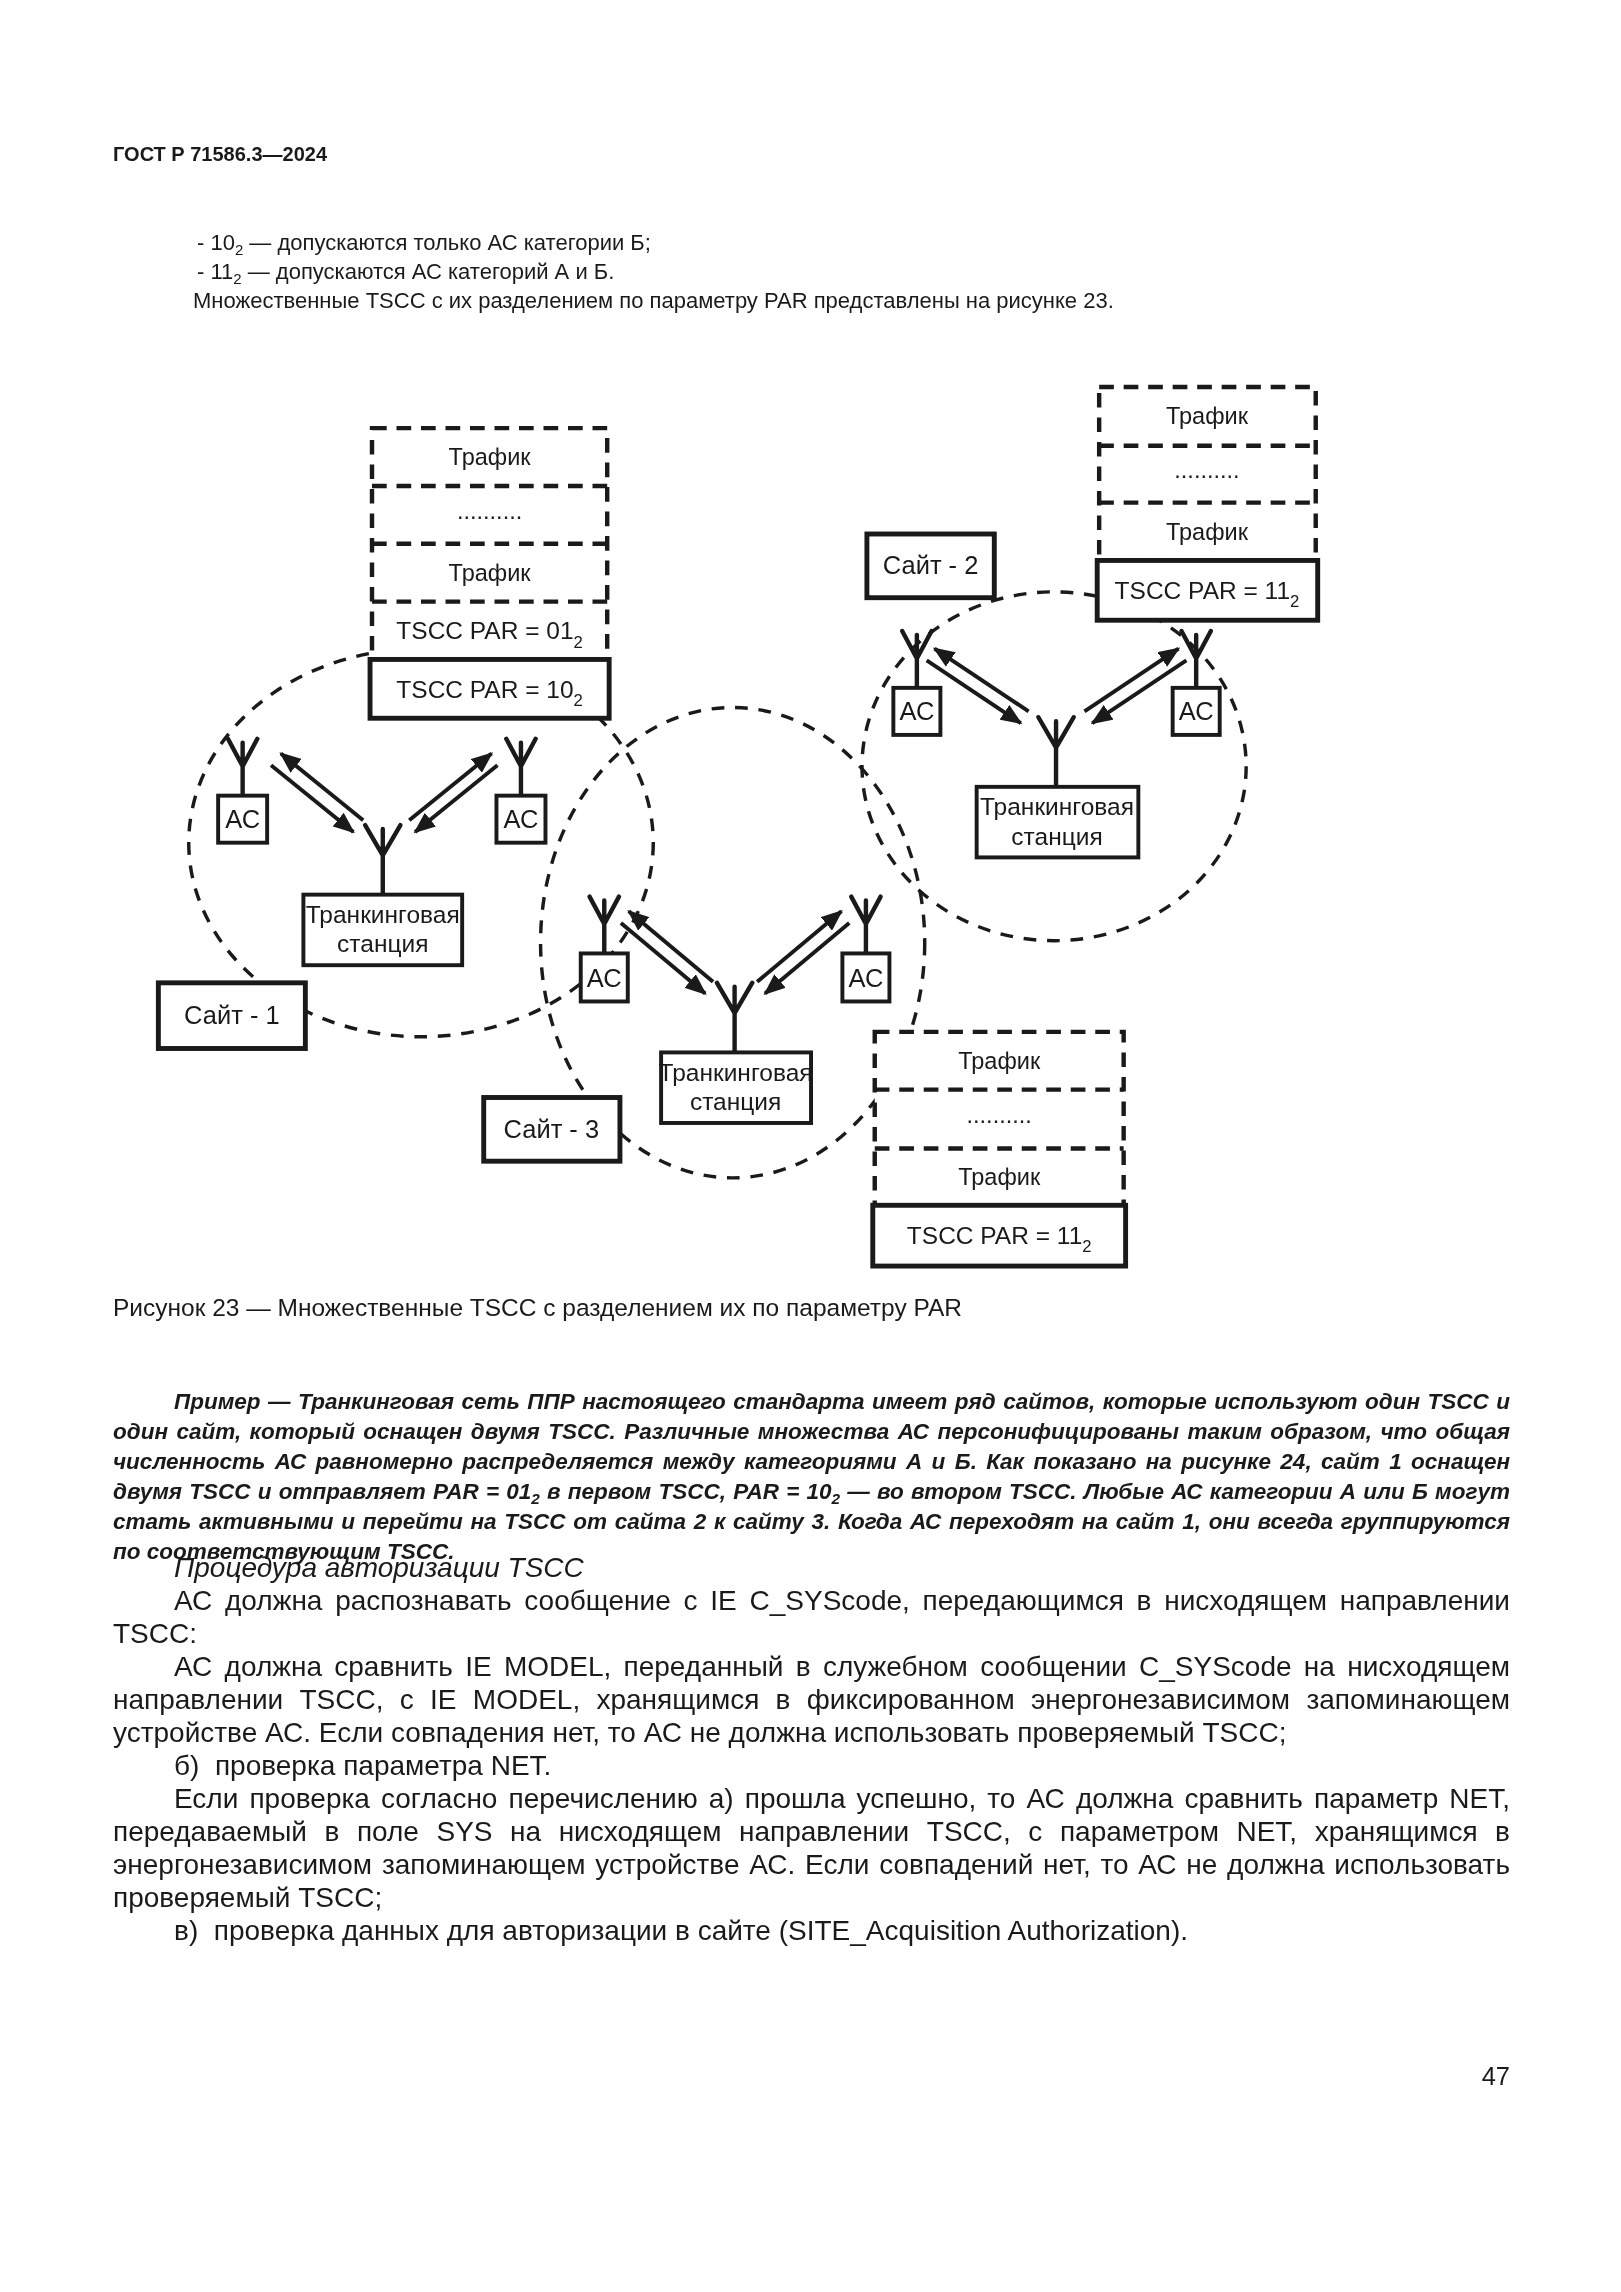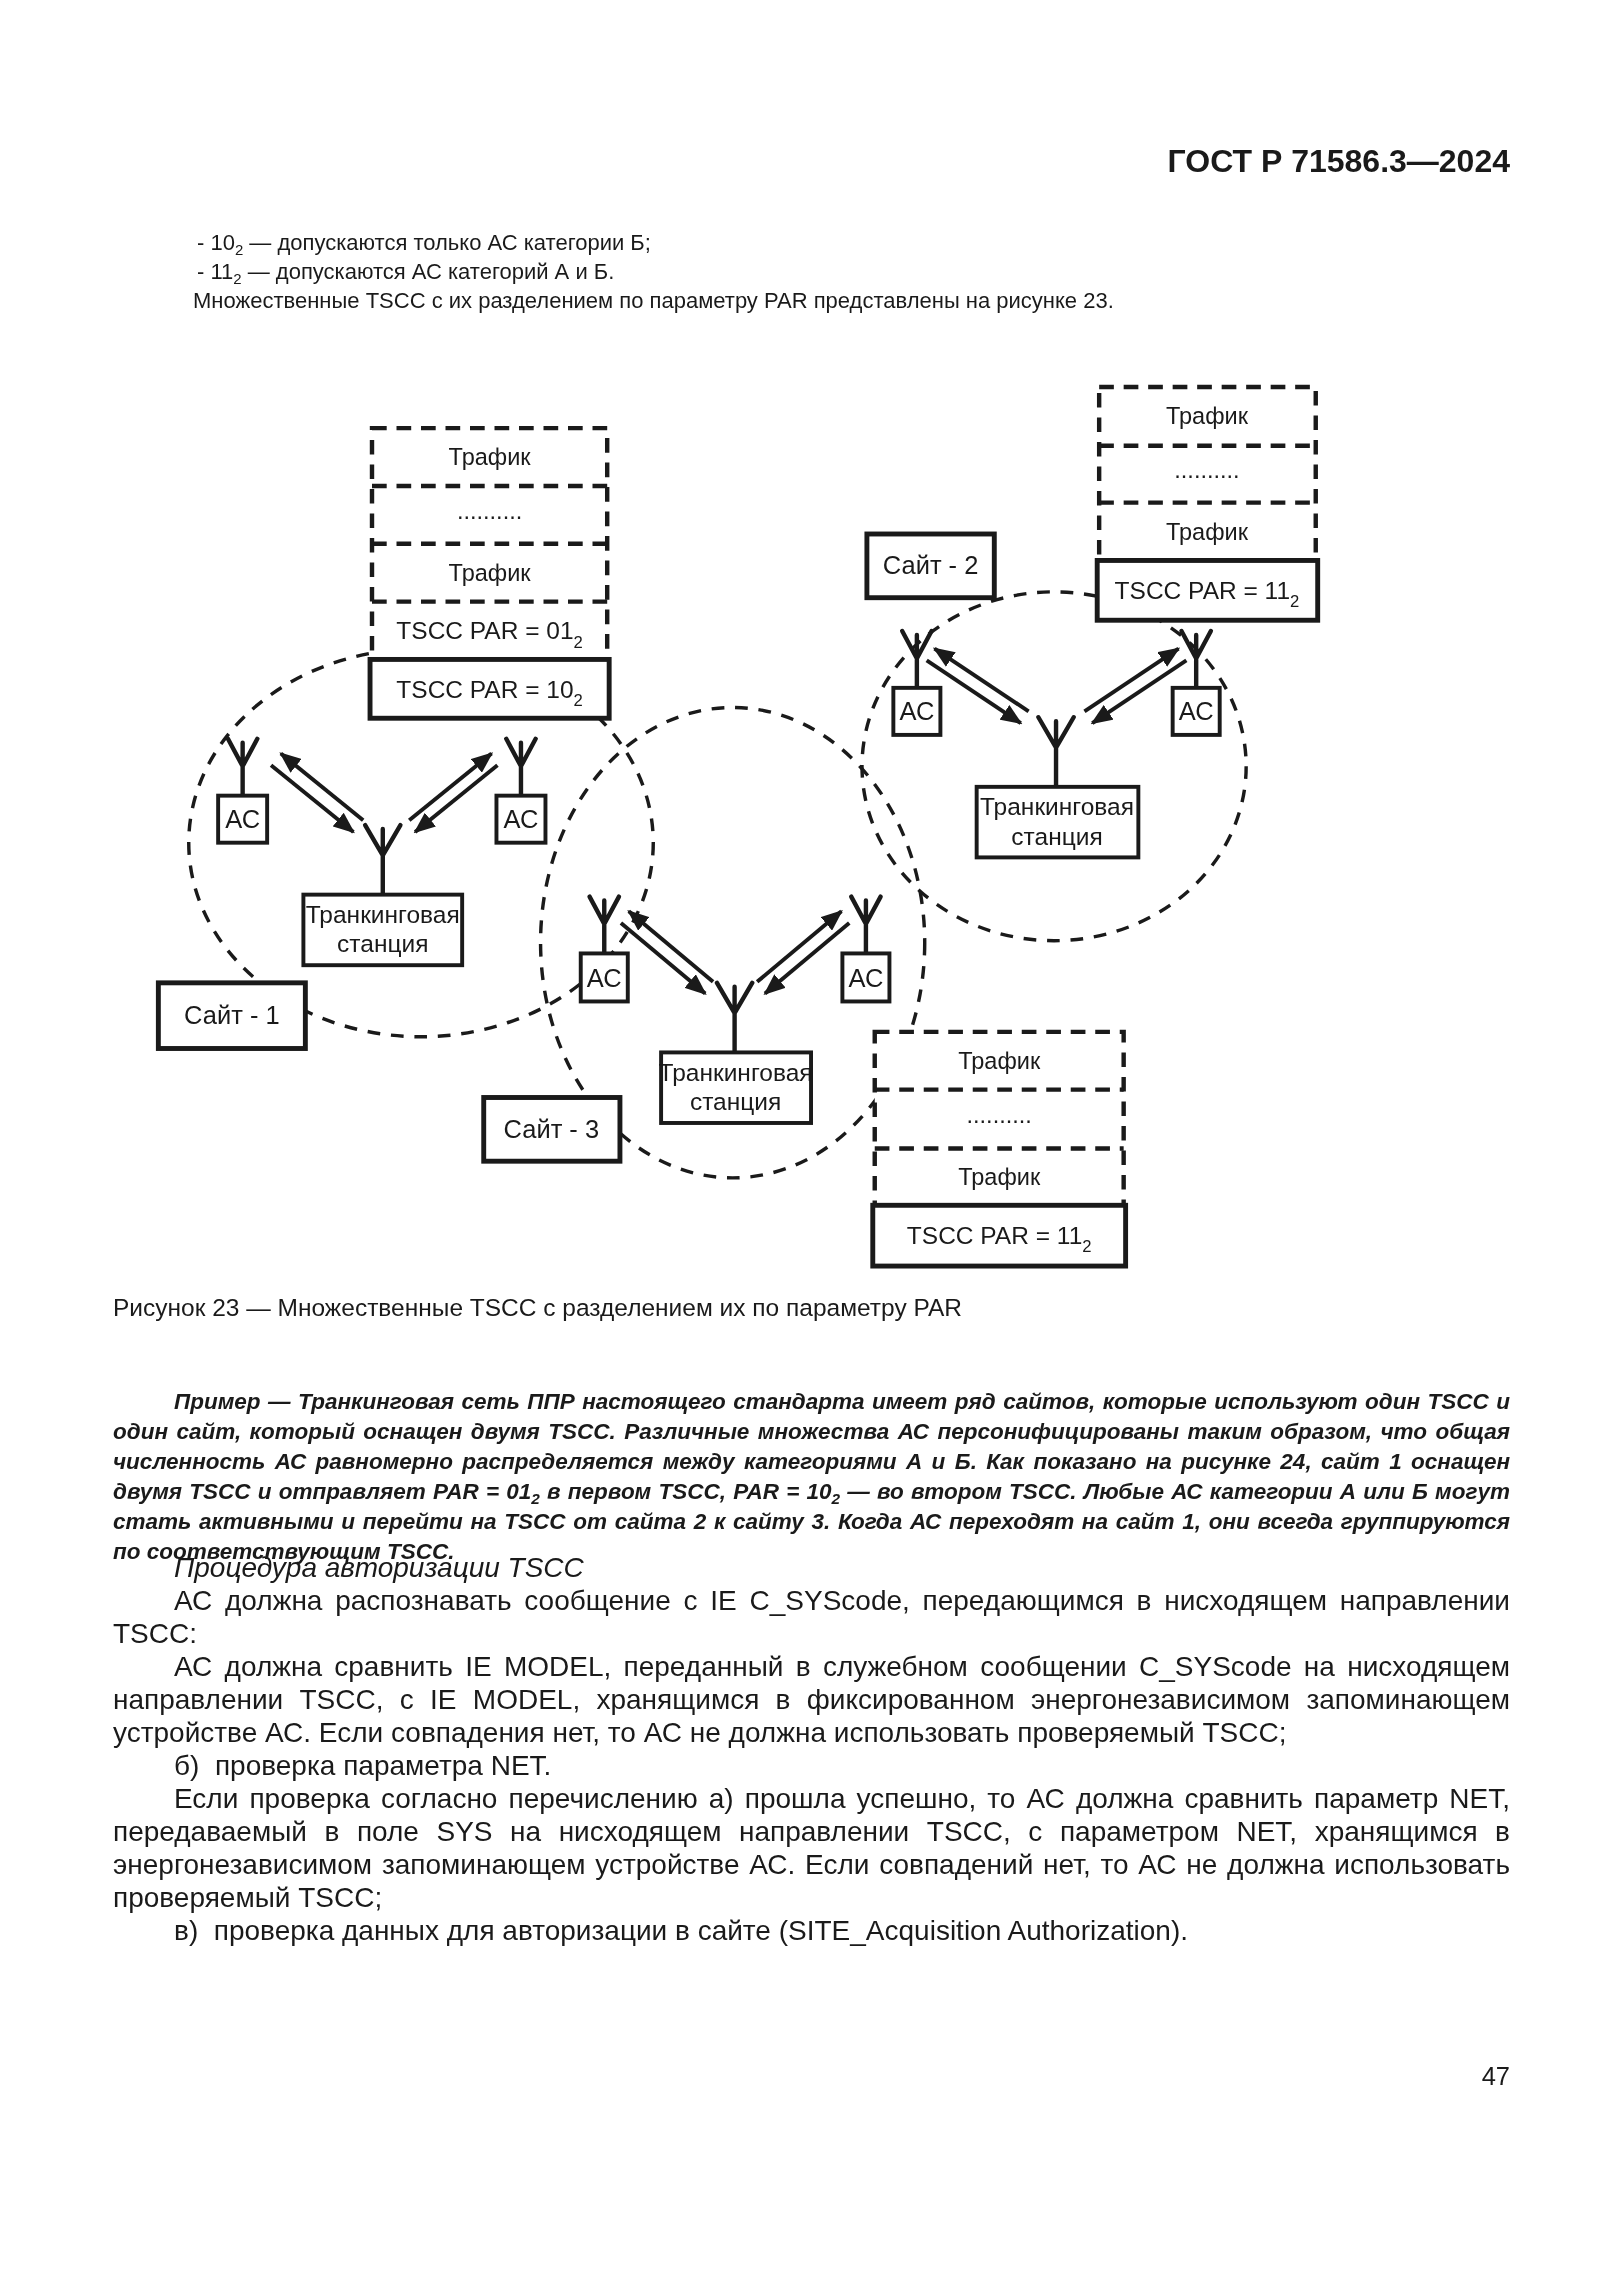--- a/index.html
+++ b/index.html
@@ -1,21 +1,21 @@
 <!DOCTYPE html>
 <html><head>
 <meta charset="utf-8">
 <style>
   html,body{margin:0;padding:0;background:#ffffff;}
   .page{
     position:relative;width:1621px;height:2293px;background:#ffffff;
     font-family:"Liberation Sans",sans-serif;color:#1a1a1a;overflow:hidden;
   }
-  .header{position:absolute;top:143px;left:113px;width:1397px;text-align:right;
-    font-weight:bold;font-size:32px;}
+  .header{position:absolute;top:143px;left:113px;width:1397px;
+    font-weight:bold;font-size:20px;}
   .intro{position:absolute;top:228px;left:130px;width:1397px;font-size:22px;line-height:29px;}
   .intro .b{padding-left:67px;}
   .intro .l3{padding-left:63px;}
   sub{font-size:0.68em;vertical-align:-0.32em;line-height:0;}
   .diagram{position:absolute;top:372px;left:127px;}
   .caption{position:absolute;top:1294px;left:113px;width:1397px;text-align:left;font-size:24.5px;}
   .example{position:absolute;top:1364px;left:113px;width:1397px;font-size:22.5px;line-height:30px;
     font-weight:bold;font-style:italic;text-align:justify;text-indent:61px;}
   .bodytext{position:absolute;top:1551px;left:113px;width:1397px;font-size:28px;
     line-height:33px;text-align:justify;}

